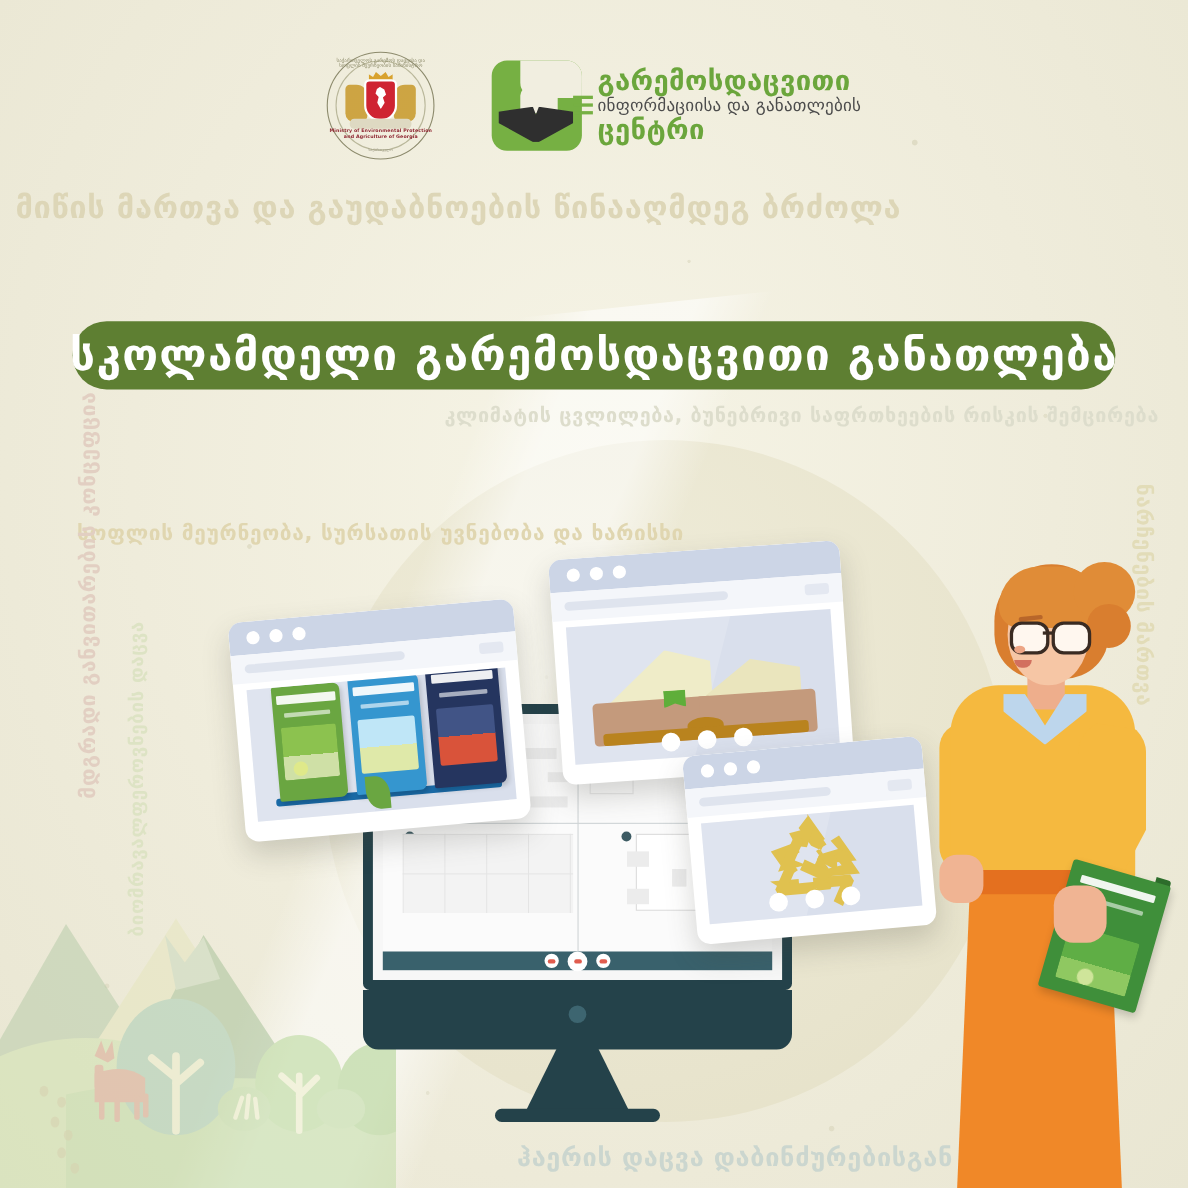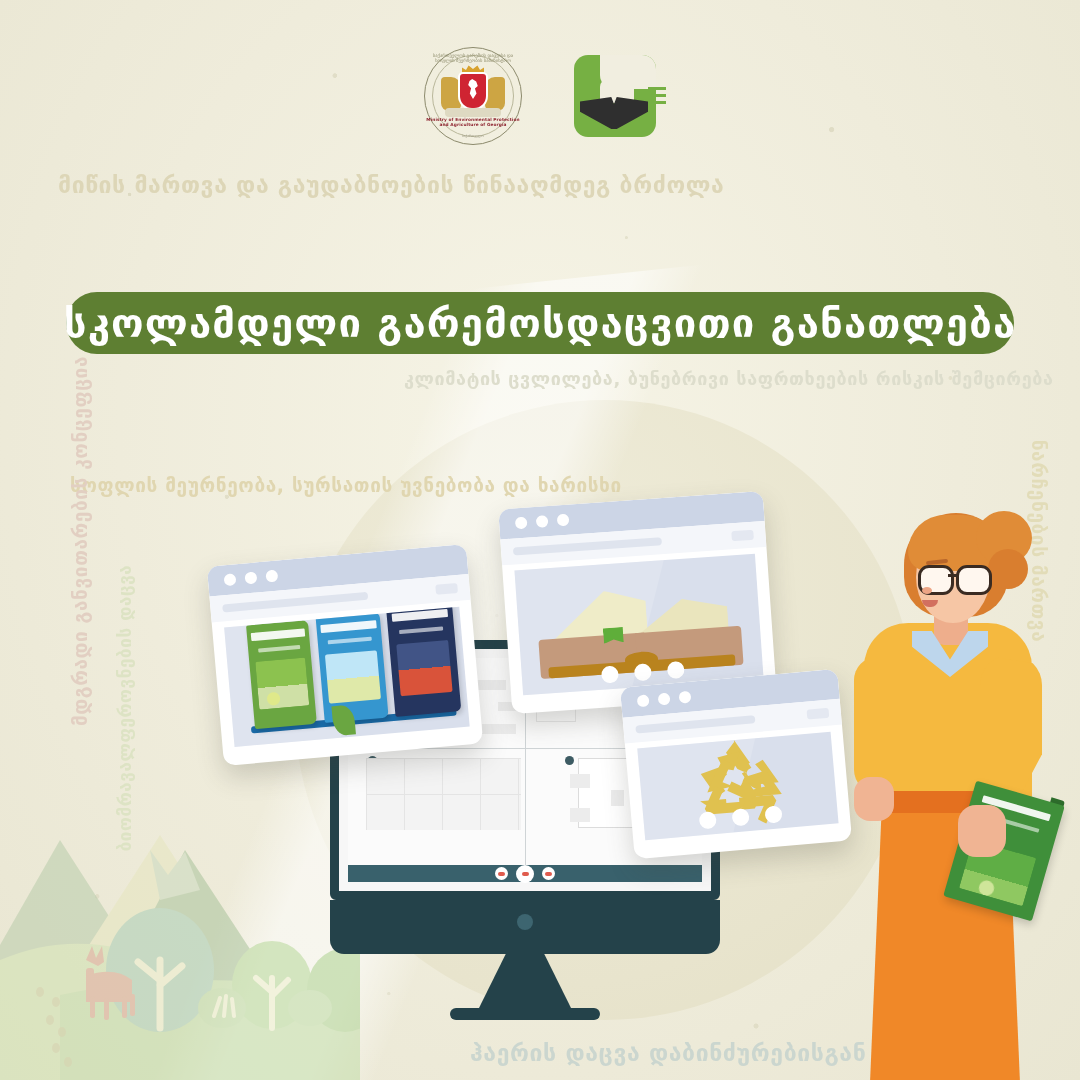--- a/index.html
+++ b/index.html
@@ -74,21 +74,21 @@
   #glyph .gbook{position:absolute;left:6px;bottom:8px;width:68px;height:32px;background:#2f2f2f;
     clip-path:polygon(0 14%,46% 0,50% 22%,54% 0,100% 14%,100% 46%,54% 100%,46% 100%,0 46%);}
   #glyph .gbar{position:absolute;right:-10px;top:32px;width:18px;height:3px;background:#76b043;box-shadow:0 7px 0 #76b043, 0 14px 0 #76b043;}
   #logo-text{line-height:1.02;}
   #logo-text .l1{font-size:25px;color:#6ba63c;font-weight:bold;letter-spacing:.3px;}
   #logo-text .l2{font-size:15.5px;color:#4c4c4c;letter-spacing:.2px;margin-top:2px;}
   #logo-text .l3{font-size:25px;color:#6ba63c;font-weight:bold;letter-spacing:.3px;margin-top:1px;}
 
   
   .wm{position:absolute;white-space:nowrap;font-weight:bold;letter-spacing:.6px;}
-  #wm-land{left:14px;top:172px;font-size:23px;color:#ddd6b7;margin-left:44px;}
+  #wm-land{left:14px;top:172px;font-size:28px;color:#ddd6b7;}
   #wm-water{right:22px;top:156px;font-size:17px;color:#e0dcc4;}
   #wm-climate{left:404px;top:368px;font-size:18px;color:#ddddcc;}
   #wm-agri{left:70px;top:474px;font-size:19px;color:#e0d6b0;}
   #wm-air{left:470px;top:1040px;font-size:23px;color:#cbd6cf;}
   #wm-sust{left:-105px;top:530px;font-size:19px;color:#e2cfc2;transform:rotate(-90deg);transform-origin:center;}
   #wm-bio{left:-18px;top:698px;font-size:17px;color:#dde3c4;transform:rotate(-90deg);transform-origin:center;}
   #wm-waste{left:938px;top:530px;font-size:19px;color:#e2dcb8;transform:rotate(90deg);transform-origin:center;}
 
   
   #title1{position:absolute;left:0;top:232px;width:1080px;text-align:center;
@@ -268,20 +268,25 @@
     </div>
 
     <div id="centre-logo">
       <div id="glyph">
         <div class="gshape"></div>
         <div class="gnotch"></div>
         <div class="ginner"></div>
         <div class="gbook"></div>
         <div class="gbar"></div>
       </div>
+      <div id="logo-text">
+        <div class="l1">გარემოსდაცვითი</div>
+        <div class="l2">ინფორმაციისა და განათლების</div>
+        <div class="l3">ცენტრი</div>
+      </div>
     </div>
   </div>
 
   <div class="wm" id="wm-land">მიწის მართვა და გაუდაბნოების წინააღმდეგ ბრძოლა</div>
   <div class="wm" id="wm-agri">სოფლის მეურნეობა, სურსათის უვნებობა და ხარისხი</div>
   <div class="wm" id="wm-climate">კლიმატის ცვლილება, ბუნებრივი საფრთხეების რისკის შემცირება</div>
   <div class="wm" id="wm-air">ჰაერის დაცვა დაბინძურებისგან</div>
   <div class="wm" id="wm-sust">მდგრადი განვითარების კონცეფცია</div>
   <div class="wm" id="wm-bio">ბიომრავალფეროვნების დაცვა</div>
   <div class="wm" id="wm-waste">ნარჩენების მართვა</div>

